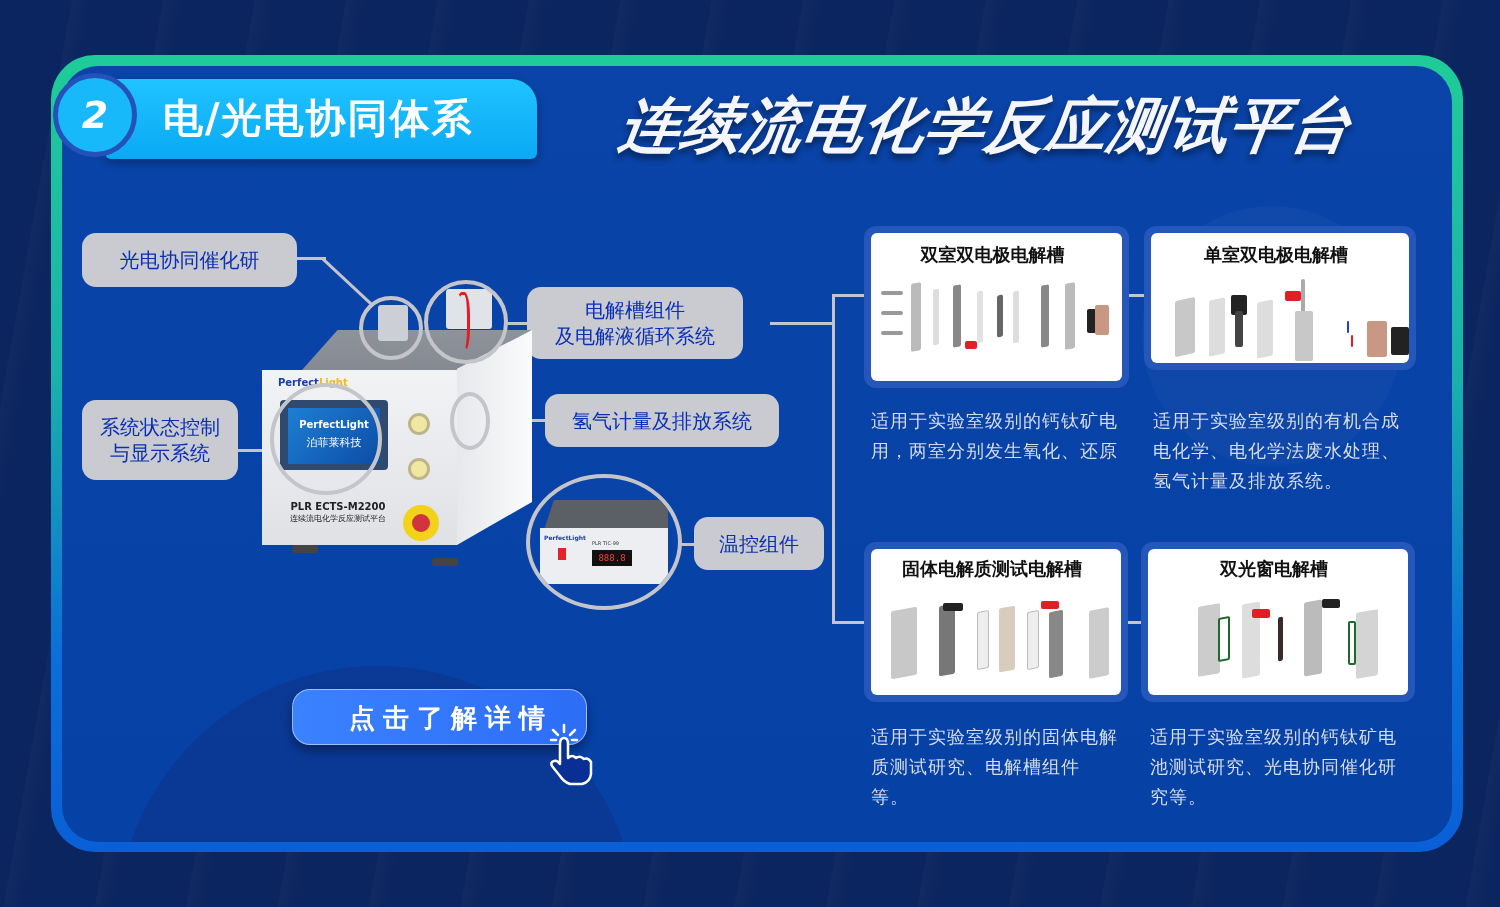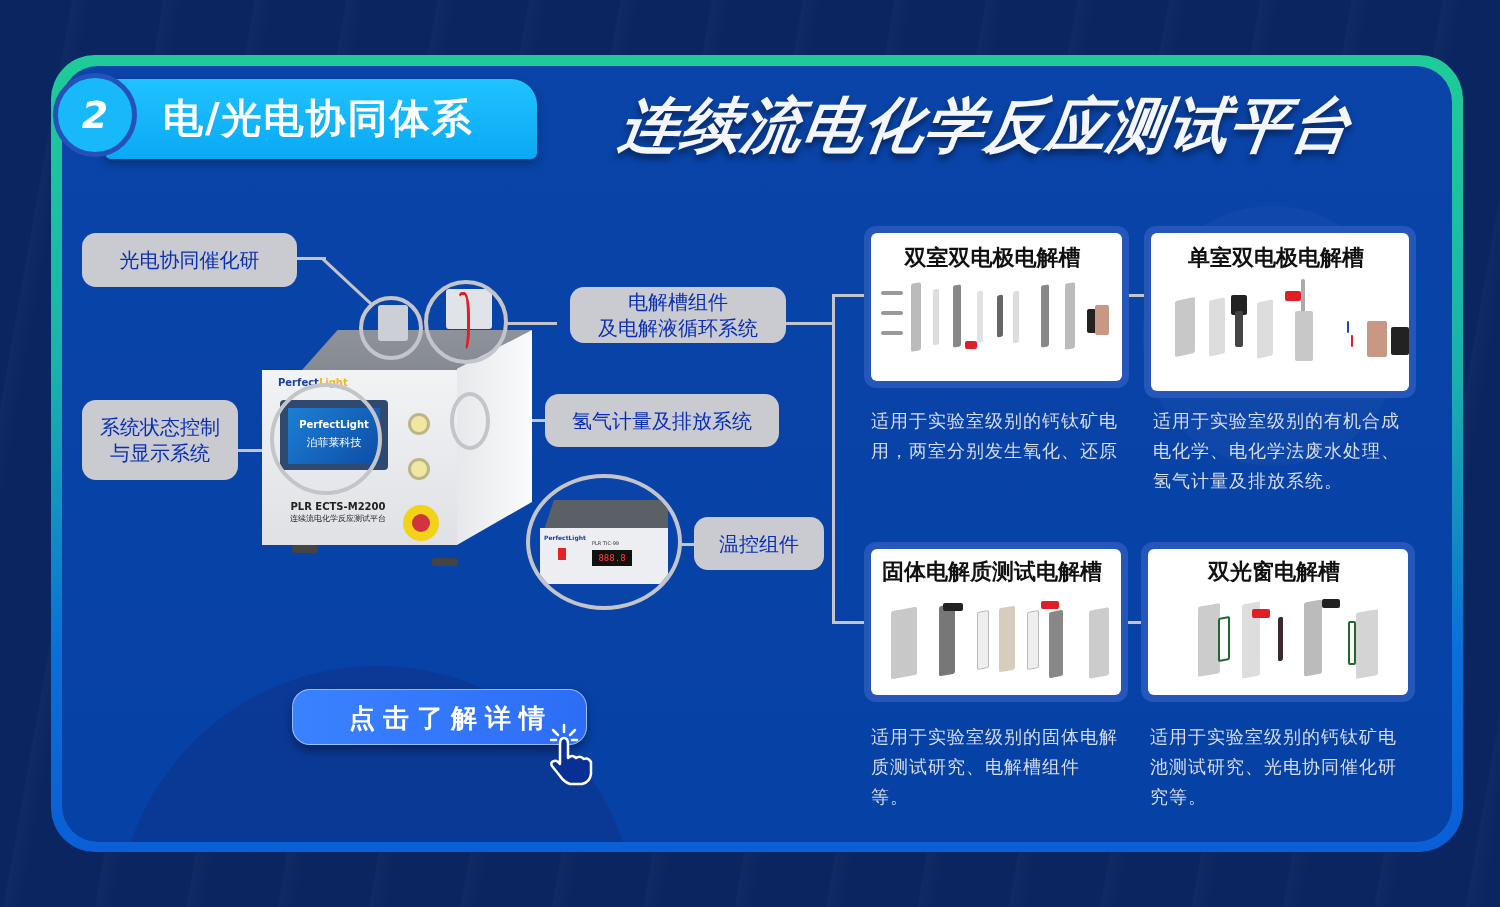--- a/index.html
+++ b/index.html
@@ -52,21 +52,21 @@
 .temp-brand{position:absolute;left:14px;top:56px;font-size:6px;font-weight:bold;color:#1a3ea8;}
 .temp-model{position:absolute;left:62px;top:62px;font-size:5px;color:#333;}
 
 .cta{position:absolute;left:292px;top:689px;width:295px;height:56px;border-radius:18px;
  background:linear-gradient(90deg,#3a82ff,#2d6df6);border:1.5px solid rgba(255,255,255,0.5);box-shadow:0 6px 10px rgba(0,0,0,0.35);}
 .cta .txt{position:absolute;left:56px;top:11px;font-size:26px;font-weight:bold;color:#fff;letter-spacing:8px;}
 .hand{position:absolute;left:544px;top:722px;width:56px;height:64px;}
 
 .card{position:absolute;background:#2457b9;border-radius:12px;padding:7px;}
 .card-inner{width:100%;height:100%;background:#fff;border-radius:6px;position:relative;overflow:hidden;}
-.card-title{position:absolute;left:0;right:8px;top:10px;text-align:center;font-size:22px;font-weight:bold;color:#111;}
+.card-title{position:absolute;left:0;right:8px;top:10px;text-align:center;font-size:18px;font-weight:bold;color:#111;}
 .parts{position:absolute;left:10px;right:10px;top:48px;bottom:8px;}
 .plate{position:absolute;border-radius:2px;}
 .desc{position:absolute;color:#d6dcea;font-size:18px;line-height:30px;letter-spacing:1px;}
 </style>
 </head>
 <body>
 
 <div class="bg-streaks"></div>
 <div class="frame"></div>
 <div class="panel">
@@ -93,21 +93,21 @@
 <div class="line" style="left:1128px;top:294px;width:18px;height:3px;"></div>
 <div class="line" style="left:1128px;top:621px;width:14px;height:3px;"></div>
 
 <div class="callout" style="left:82px;top:233px;width:215px;height:54px;">
   <span>光电协同催化研</span>
 </div>
 <div class="callout" style="left:82px;top:400px;width:156px;height:80px;">
   <span>系统状态控制</span>
   <span>与显示系统</span>
 </div>
-<div class="callout" style="left:570px;top:287px;width:216px;height:56px;">
+<div class="callout" style="left:527px;top:287px;width:216px;height:72px;">
   <span>电解槽组件</span>
   <span>及电解液循环系统</span>
 </div>
 <div class="callout" style="left:545px;top:394px;width:234px;height:53px;">
   <span>氢气计量及排放系统</span>
 </div>
 <div class="callout" style="left:694px;top:517px;width:130px;height:53px;">
   <span>温控组件</span>
 </div>
 
@@ -176,21 +176,21 @@
       <div class="plate" style="left:96px;top:10px;width:6px;height:52px;background:#e2e2e2;transform:skewY(-10deg);"></div>
       <div class="plate" style="left:116px;top:14px;width:6px;height:42px;background:#666;transform:skewY(-10deg);"></div>
       <div class="plate" style="left:132px;top:10px;width:6px;height:52px;background:#ddd;transform:skewY(-10deg);"></div>
       <div class="plate" style="left:160px;top:4px;width:8px;height:62px;background:#888;transform:skewY(-10deg);"></div>
       <div class="plate" style="left:184px;top:2px;width:10px;height:66px;background:#bbb;transform:skewY(-10deg);"></div>
       <div class="plate" style="left:206px;top:28px;width:10px;height:24px;background:#222;"></div>
       <div class="plate" style="left:214px;top:24px;width:14px;height:30px;background:#c99884;"></div>
     </div>
   </div>
 </div>
-<div class="card" style="left:1144px;top:226px;width:272px;height:172px;">
+<div class="card" style="left:1144px;top:226px;width:272px;height:144px;">
   <div class="card-inner">
     <div class="card-title">单室双电极电解槽</div>
     <div class="parts">
       <div class="plate" style="left:14px;top:18px;width:20px;height:56px;background:#c8c8c8;transform:skewY(-12deg);"></div>
       <div class="plate" style="left:48px;top:18px;width:16px;height:56px;background:#ddd;transform:skewY(-12deg);"></div>
       <div class="plate" style="left:70px;top:14px;width:16px;height:20px;background:#222;"></div>
       <div class="plate" style="left:74px;top:30px;width:8px;height:36px;background:#444;"></div>
       <div class="plate" style="left:96px;top:20px;width:16px;height:56px;background:#ddd;transform:skewY(-12deg);"></div>
       <div class="plate" style="left:124px;top:10px;width:16px;height:10px;background:#e01e25;"></div>
       <div class="plate" style="left:140px;top:-2px;width:4px;height:40px;background:#aaa;"></div>

